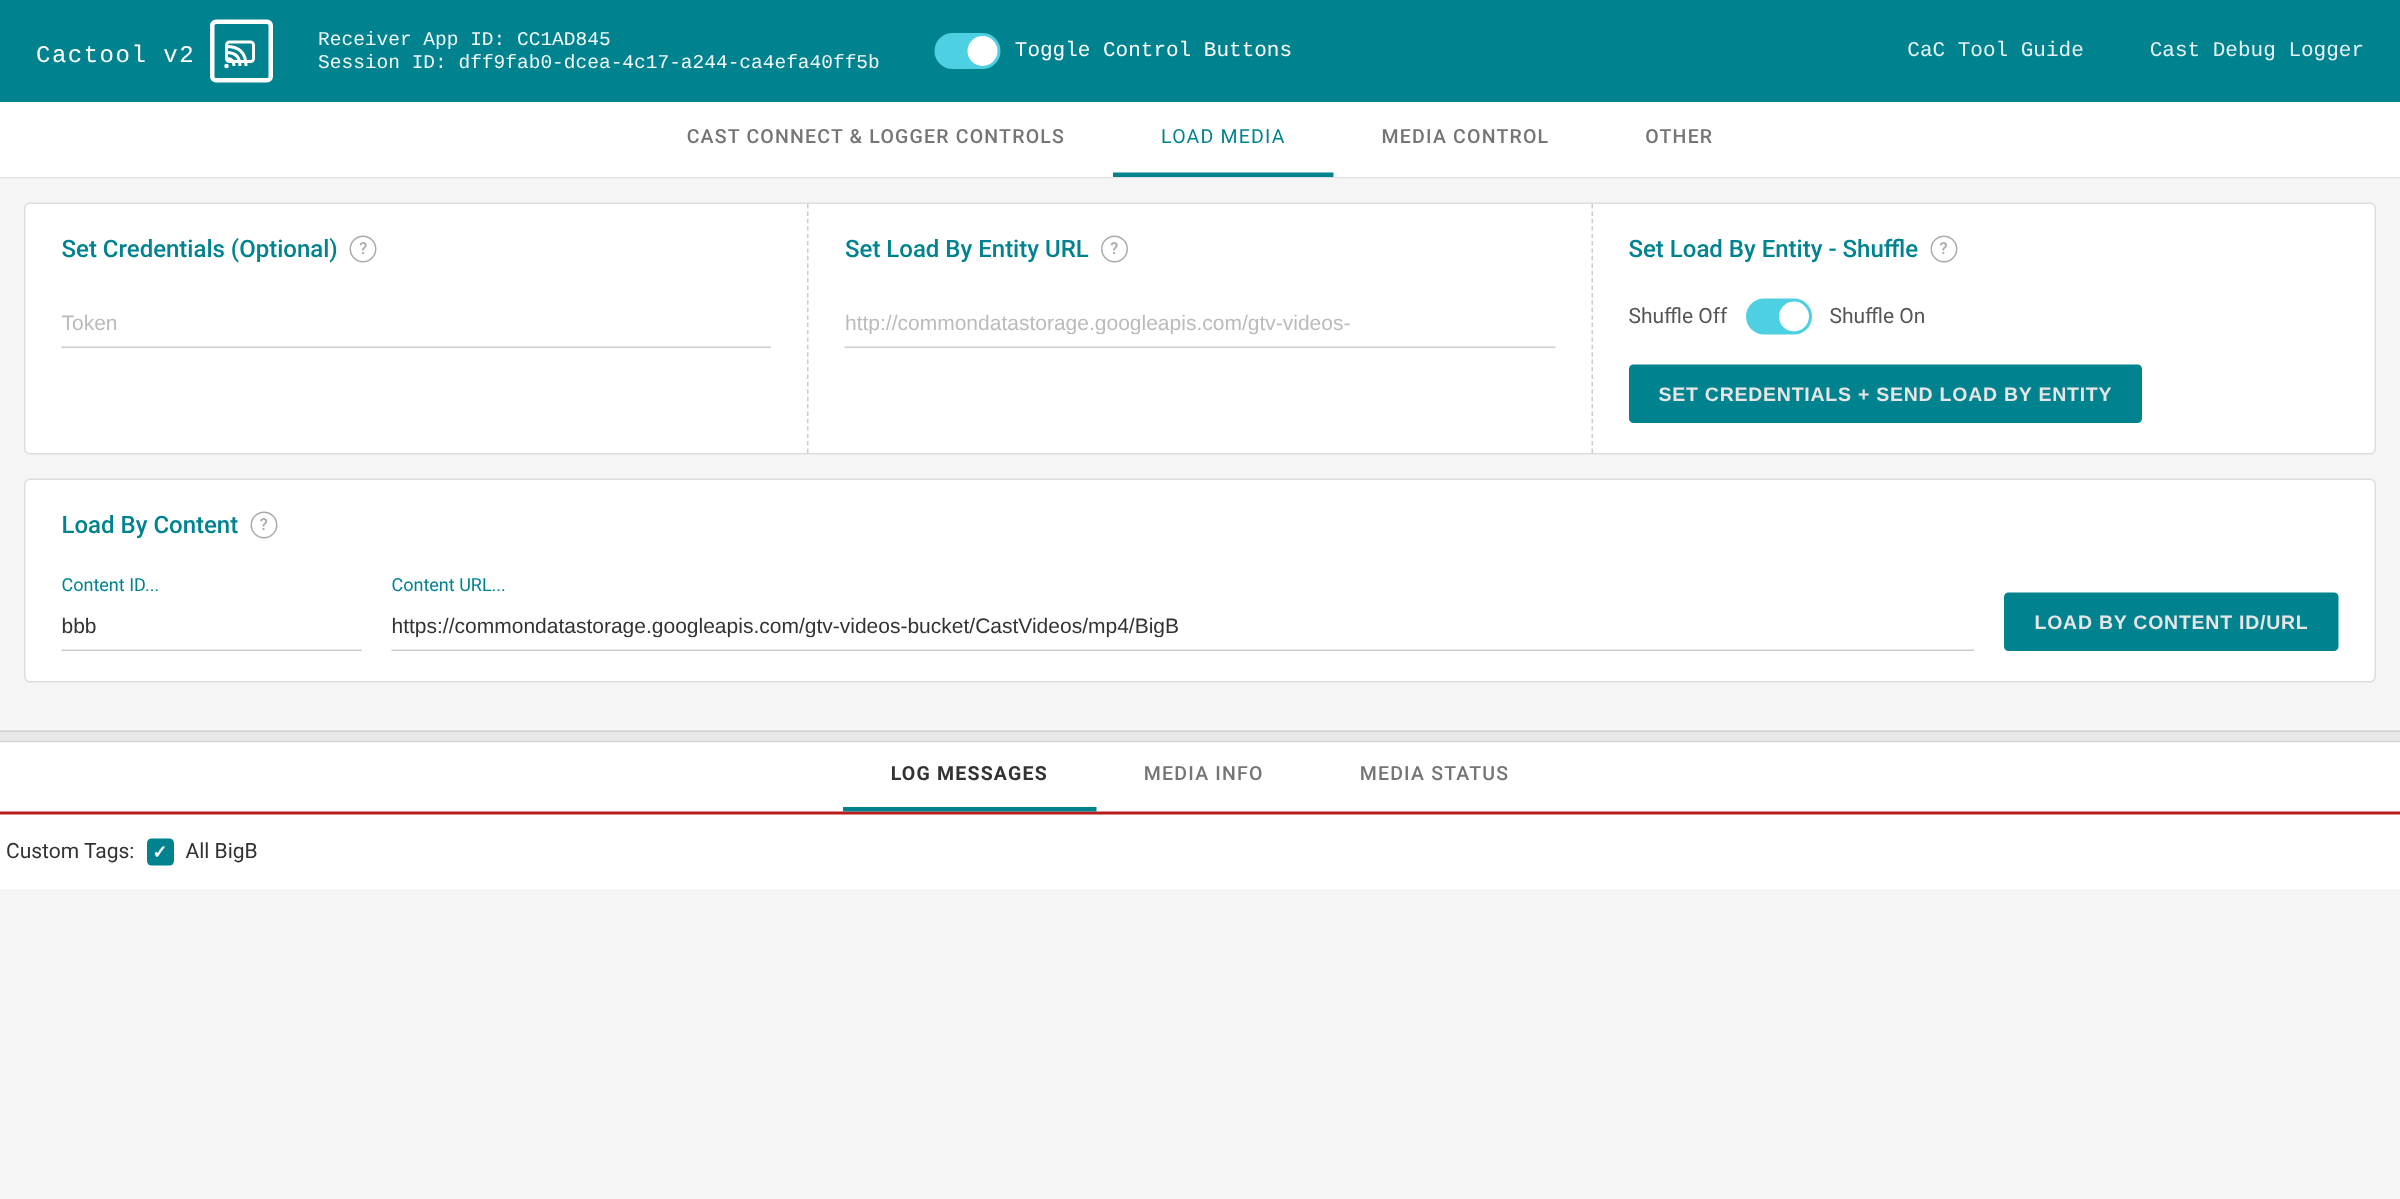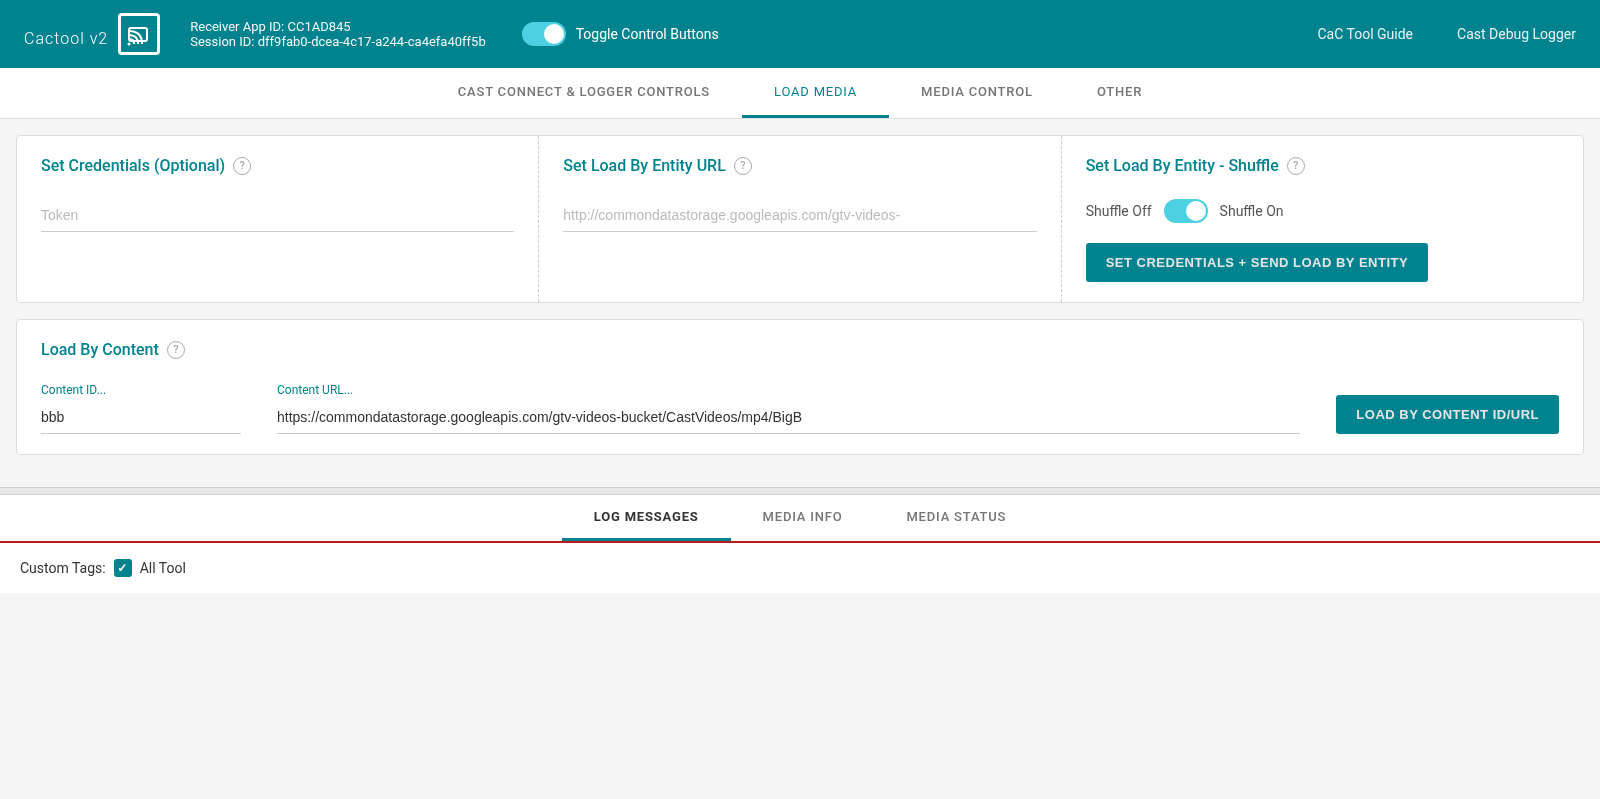--- a/index.html
+++ b/index.html
@@ -7,20 +7,21 @@
 
     
     .header {
       background: #00838f;
       color: white;
       display: flex;
       align-items: center;
       padding: 0 24px;
       height: 68px;
       gap: 20px;
+      font-family: Liberation Mono, monospace;
     }
     .logo-area {
       display: flex;
       align-items: center;
       gap: 10px;
       margin-right: 10px;
     }
     .logo-text {
       font-size: 28px;
       font-weight: 300;
@@ -195,21 +196,21 @@
     .content-card {
       background: white;
       border: 1px solid #ddd;
       border-radius: 4px;
       padding: 20px 24px;
       margin-bottom: 16px;
     }
     .content-card-body {
       display: flex;
       align-items: flex-end;
-      gap: 36px;
+      gap: 20px;
       margin-top: 12px;
     }
     .content-id-col {
       flex: 0 0 200px;
     }
     .content-url-col {
       flex: 1;
     }
     .input-label {
       font-size: 12px;
@@ -233,21 +234,21 @@
       text-transform: uppercase;
     }
     .bottom-tab.active {
       color: #333;
       border-bottom: 3px solid #00838f;
       font-weight: 700;
     }
 
     
     .custom-tags-area {
-      padding: 16px 20px;
+      padding: 16px 4px;
       display: flex;
       align-items: center;
       gap: 8px;
       font-size: 14px;
       color: #333;
     }
     .checkbox-teal {
       width: 18px;
       height: 18px;
       background: #00838f;
@@ -384,16 +385,16 @@
 
   <div class="bottom-tabs">
     <div class="bottom-tab active">LOG MESSAGES</div>
     <div class="bottom-tab">MEDIA INFO</div>
     <div class="bottom-tab">MEDIA STATUS</div>
   </div>
 
   <div class="custom-tags-area">
     <span>Custom Tags:</span>
     <div class="checkbox-teal"></div>
-    <span>All Tool</span>
+    <span>All BigB</span>
   </div>
 
 </div>
 
 </body></html>

